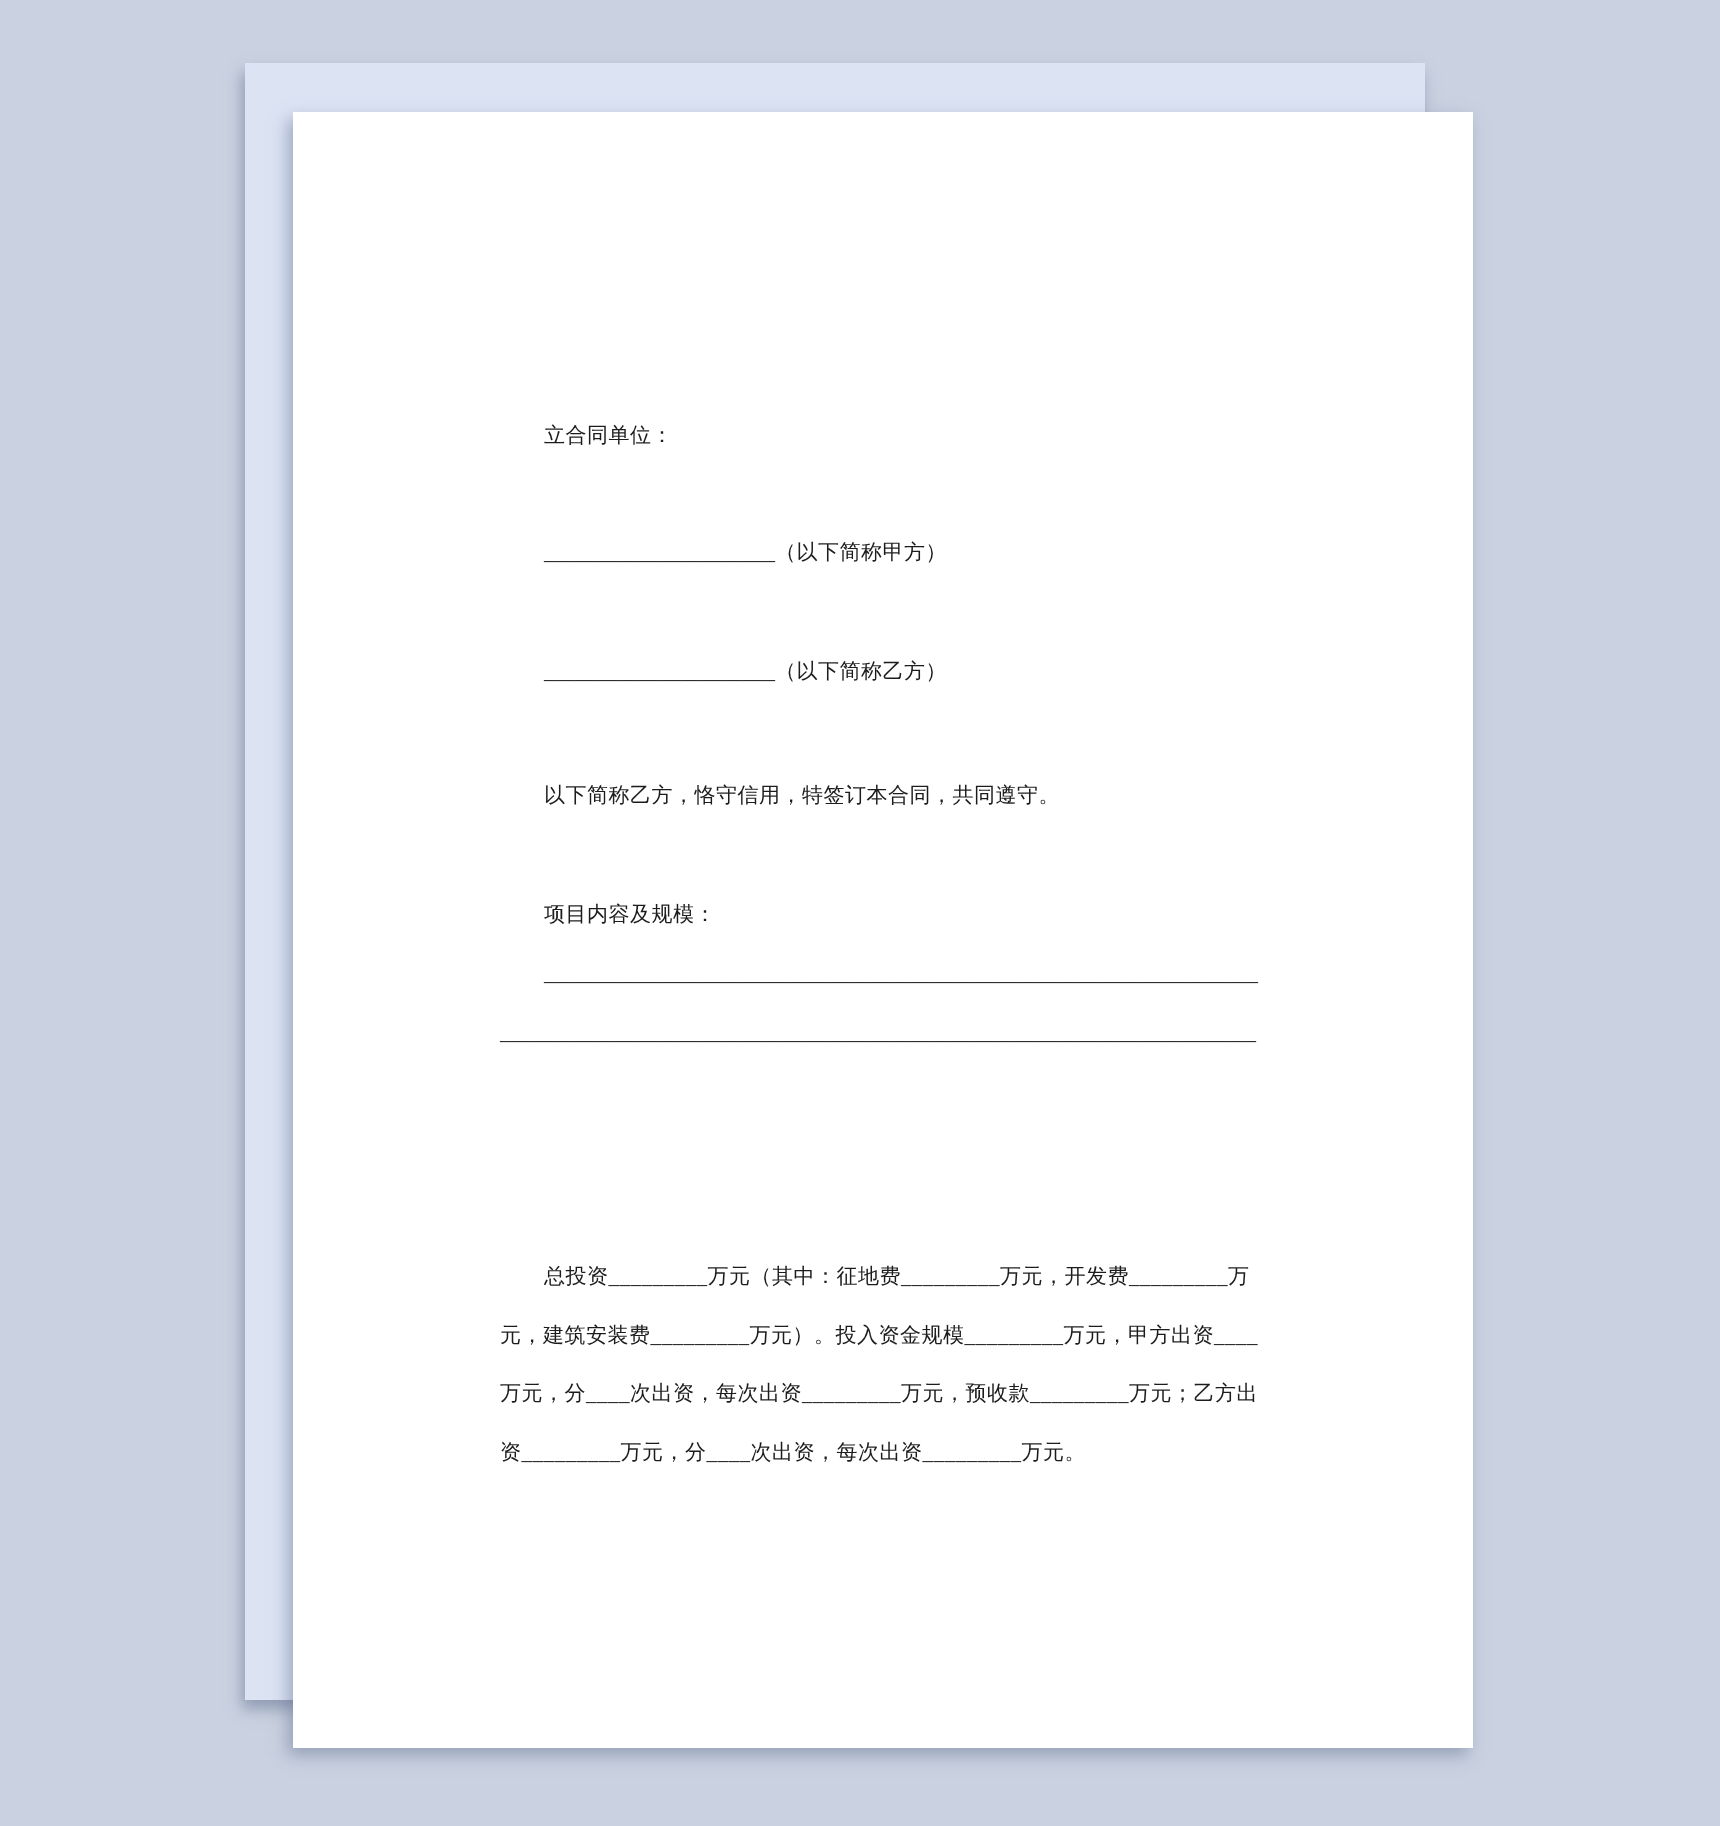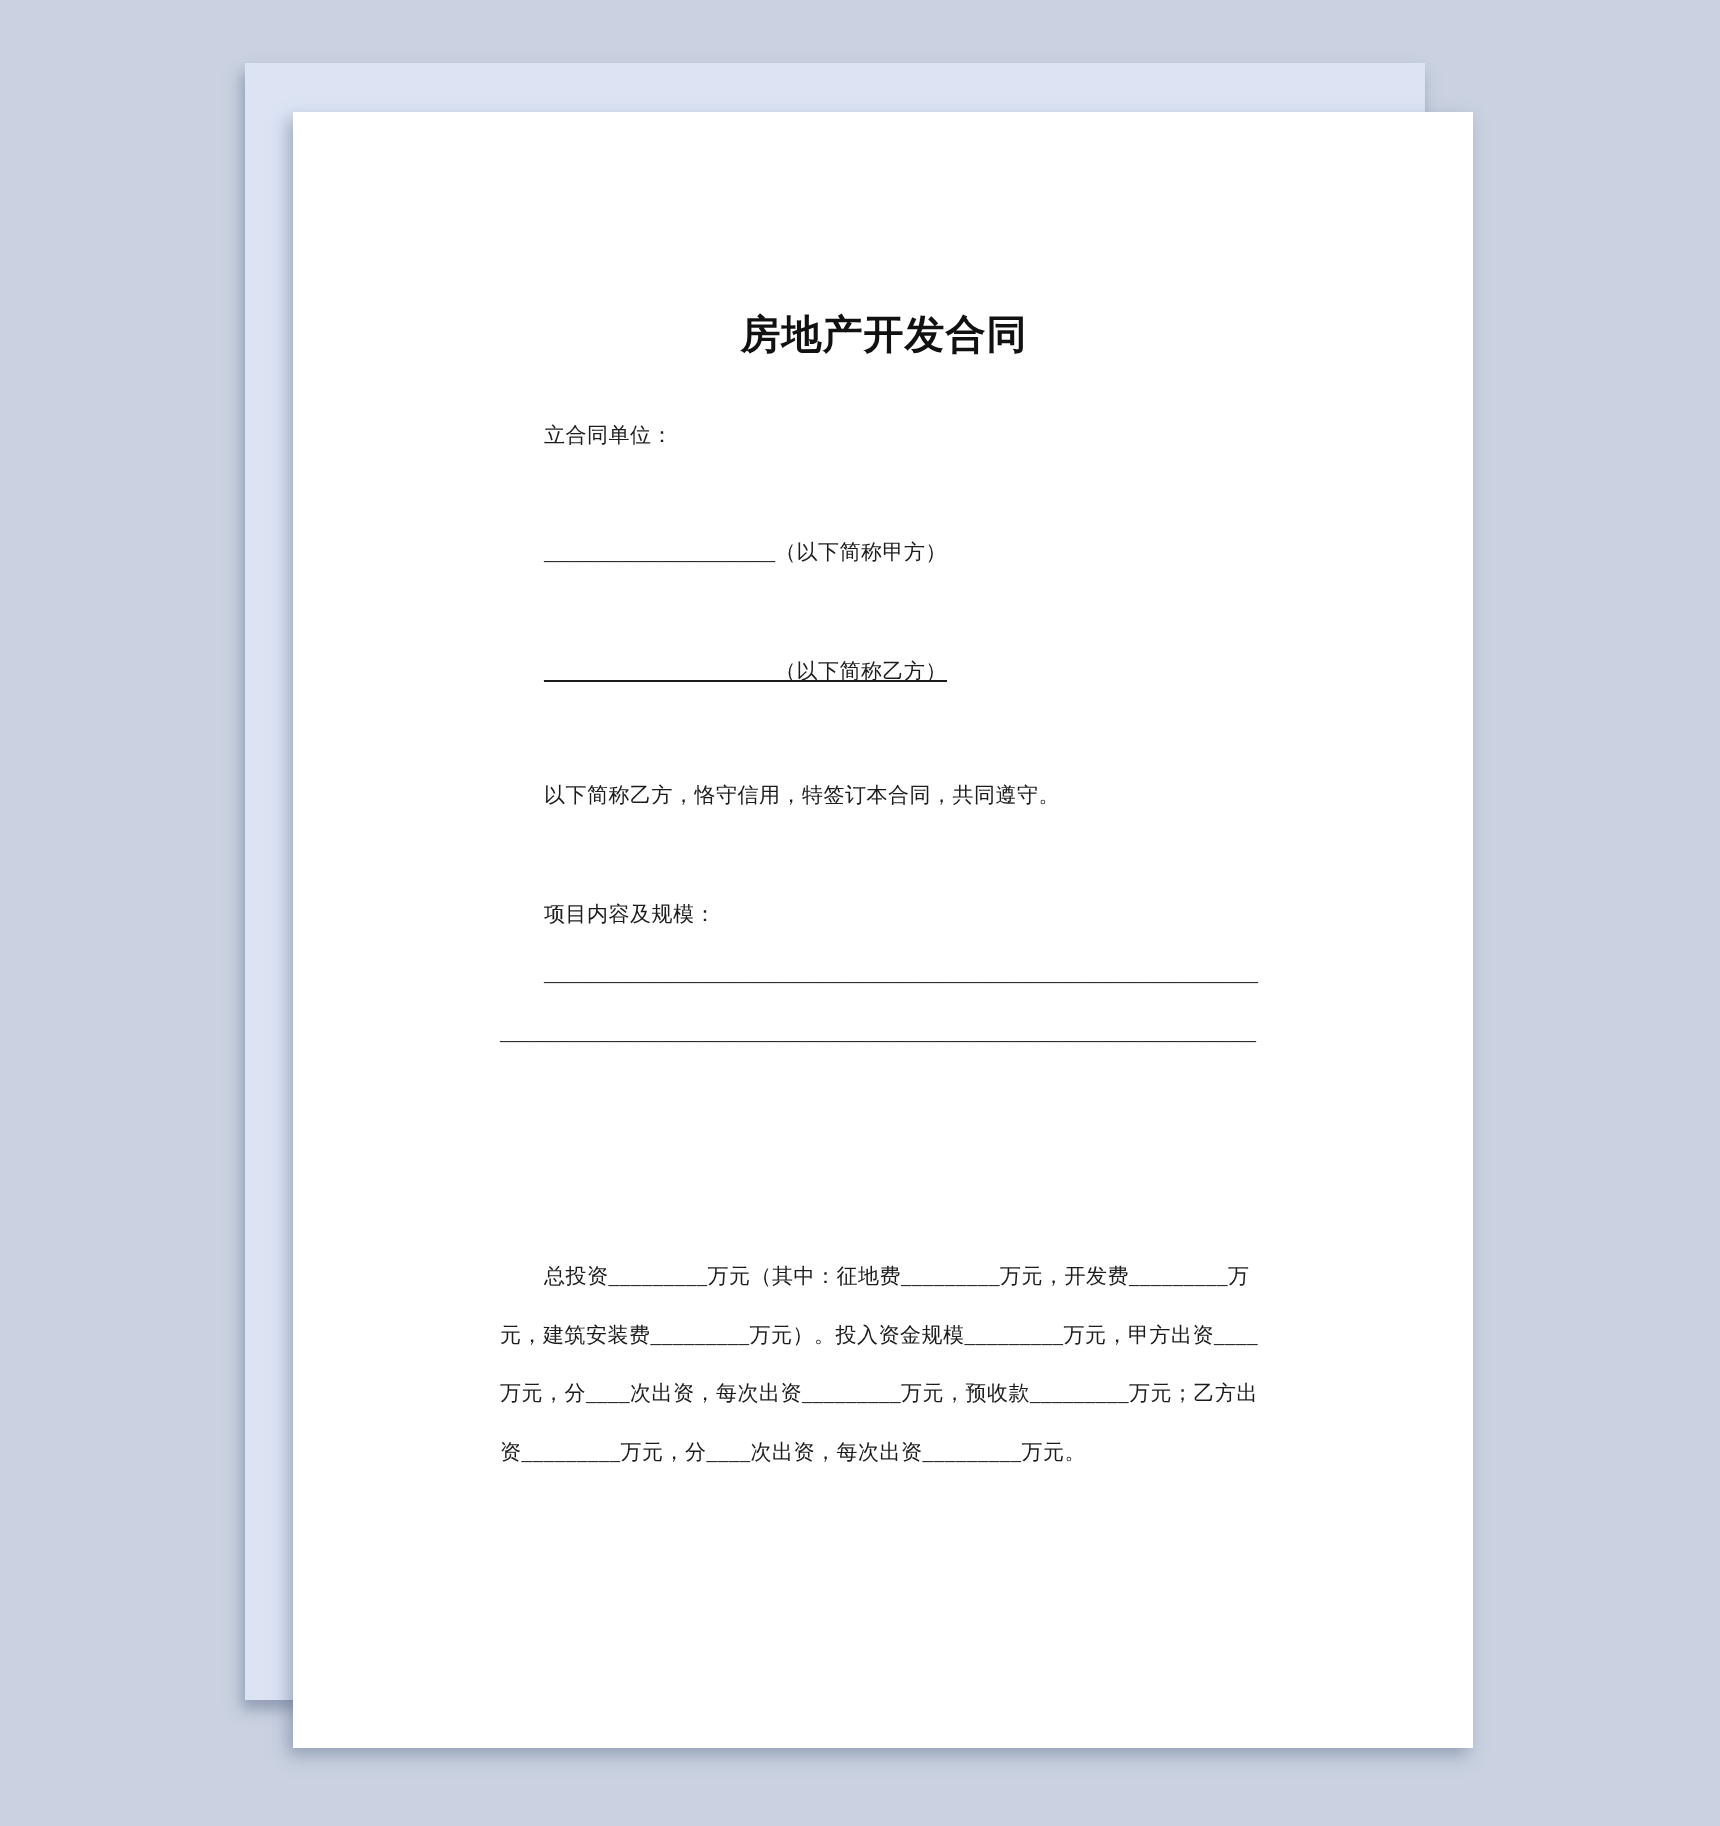--- a/index.html
+++ b/index.html
@@ -63,42 +63,41 @@
     font-weight: 700;
     font-size: 40px;
     line-height: 60px;
     letter-spacing: 1px;
     color: #111111;
   }
   .blank { letter-spacing: 0; }
   
   .r-parties      { top: 308px; }
   .r-party-a      { top: 425px; }
-  .r-party-b      { top: 544px; text-decoration: underline; }
+  .r-party-b      { top: 544px; }
   .r-commitment   { top: 668px; }
   .r-project      { top: 787px; }
   .r-blankline1   { top: 846px; }
   .r-blankline2   { top: 905px; }
   .r-investment   { top: 1025px; }
   .r-invest-l1    { top: 1149px; }
   .r-invest-l2    { top: 1208px; }
   .r-invest-l3    { top: 1266px; }
   .r-invest-l4    { top: 1325px; }
 </style>
 </head>
 <body>
 
 <div class="stage">
 
   <div class="sheet-back"></div>
 
   <div class="page">
     <div class="content">
 
-      <div class="doc-title">房地产开发合同</div>
 
       <div class="row indent r-party-a">
         <span class="blank">______________________</span><span>（以下简称甲方）</span>
       </div>
 
       <div class="row indent r-parties">立合同单位：</div>
 
       <div class="row indent r-party-b">
         <span class="blank">______________________</span><span>（以下简称乙方）</span>
       </div>

